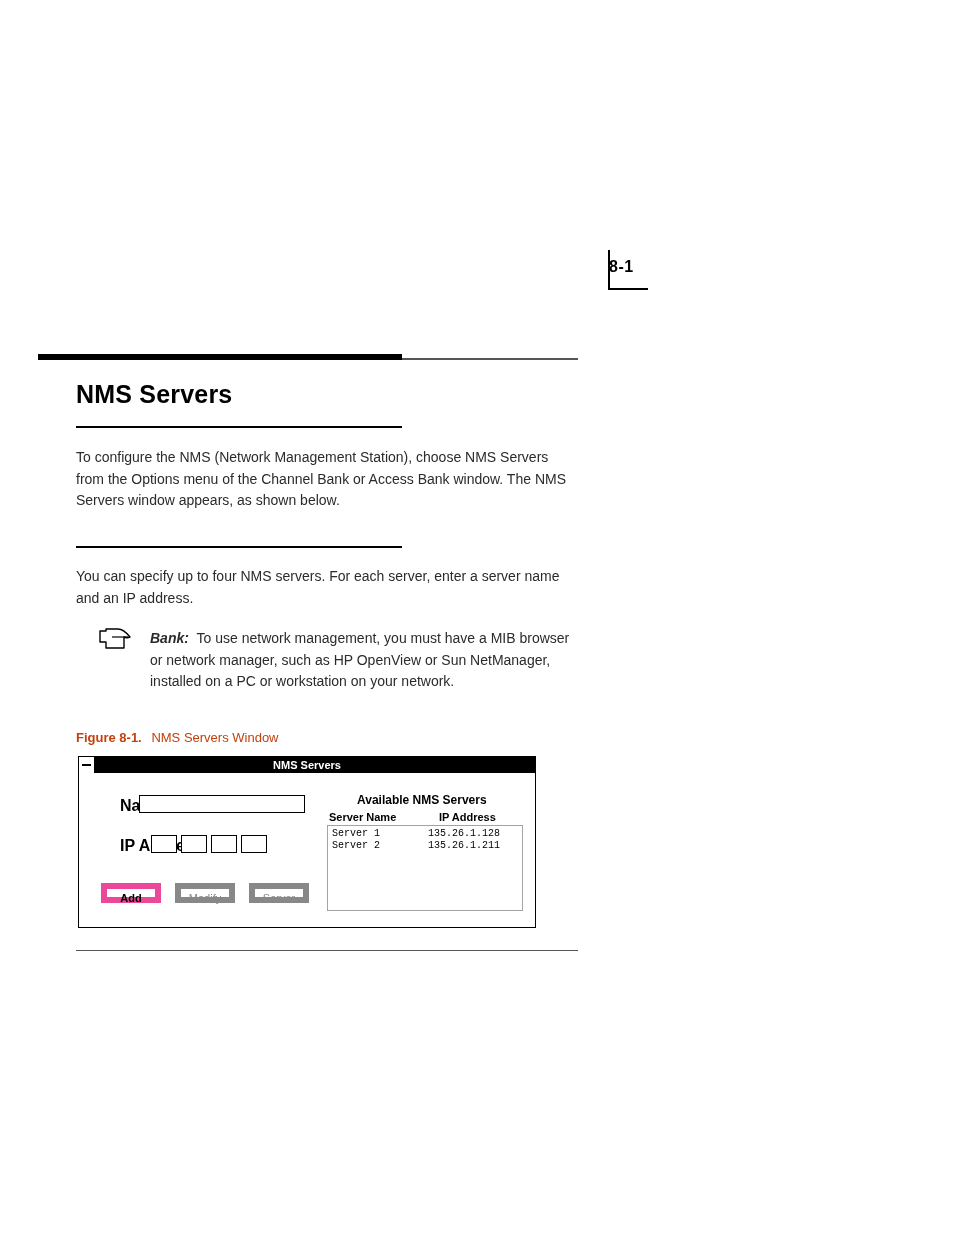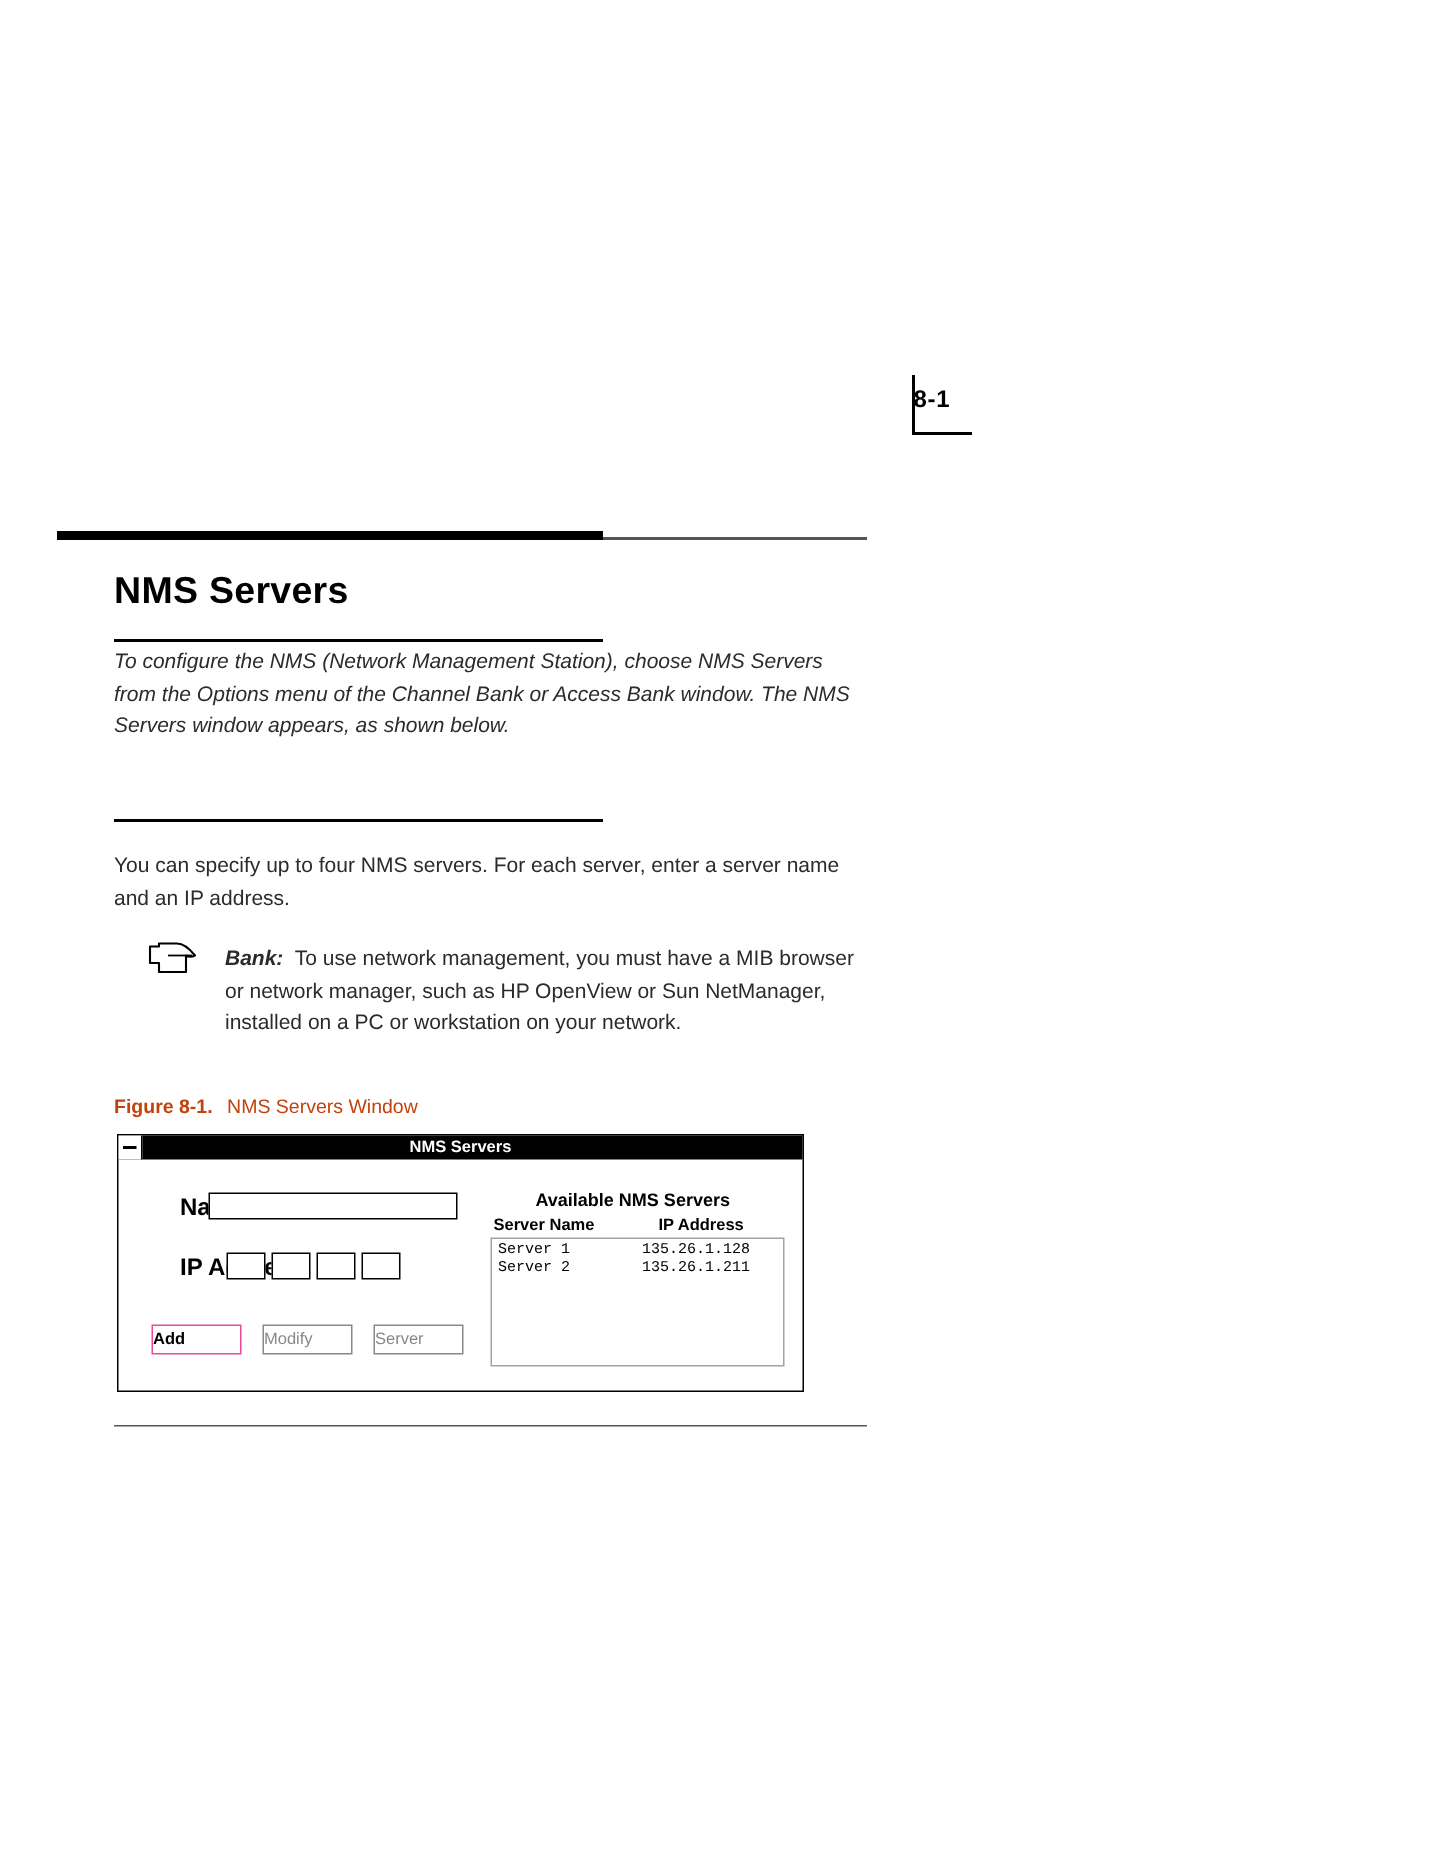--- a/index.html
+++ b/index.html
@@ -71,21 +71,21 @@
   .thin-rule.r1 { top: 426px; }
   .body-text {
     position: absolute;
     left: 76px;
     width: 500px;
     font-family: "Helvetica Neue", Helvetica, Arial, sans-serif;
     font-size: 14px;
     line-height: 1.55;
     color: #2b2b2b;
   }
-  .bt1 { top: 430px; font-style: italic; }
+  .bt1 { top: 447px; }
   .thin-rule.r2 { top: 546px; }
   .bt2 { top: 566px; }
   .note-row {
     position: absolute;
     left: 98px;
     top: 628px;
     width: 480px;
     display: flex;
     align-items: flex-start;
     gap: 18px;
@@ -170,24 +170,25 @@
   .ip1 { left: 72px;  top: 62px; }
   .ip2 { left: 102px; top: 62px; }
   .ip3 { left: 132px; top: 62px; }
   .ip4 { left: 162px; top: 62px; }
 
   .dbtn {
     position: absolute;
     top: 110px;
     width: 60px;
     height: 20px;
-    border: 1px solid #ec4899;
+    border: 6px solid #ec4899;
     background: #fff;
     font-family: "Helvetica Neue", Helvetica, Arial, sans-serif;
     font-size: 11px;
+    text-align: center;
     line-height: 18px;
     box-sizing: border-box;
   }
   .dbtn.add { left: 22px; font-weight: bold; }
   .dbtn.mod { left: 96px; color: #888; border-color: #888; }
   .dbtn.del { left: 170px; color: #888; border-color: #888; }
 
   .avail-title {
     position: absolute;
     left: 278px; top: 20px;

